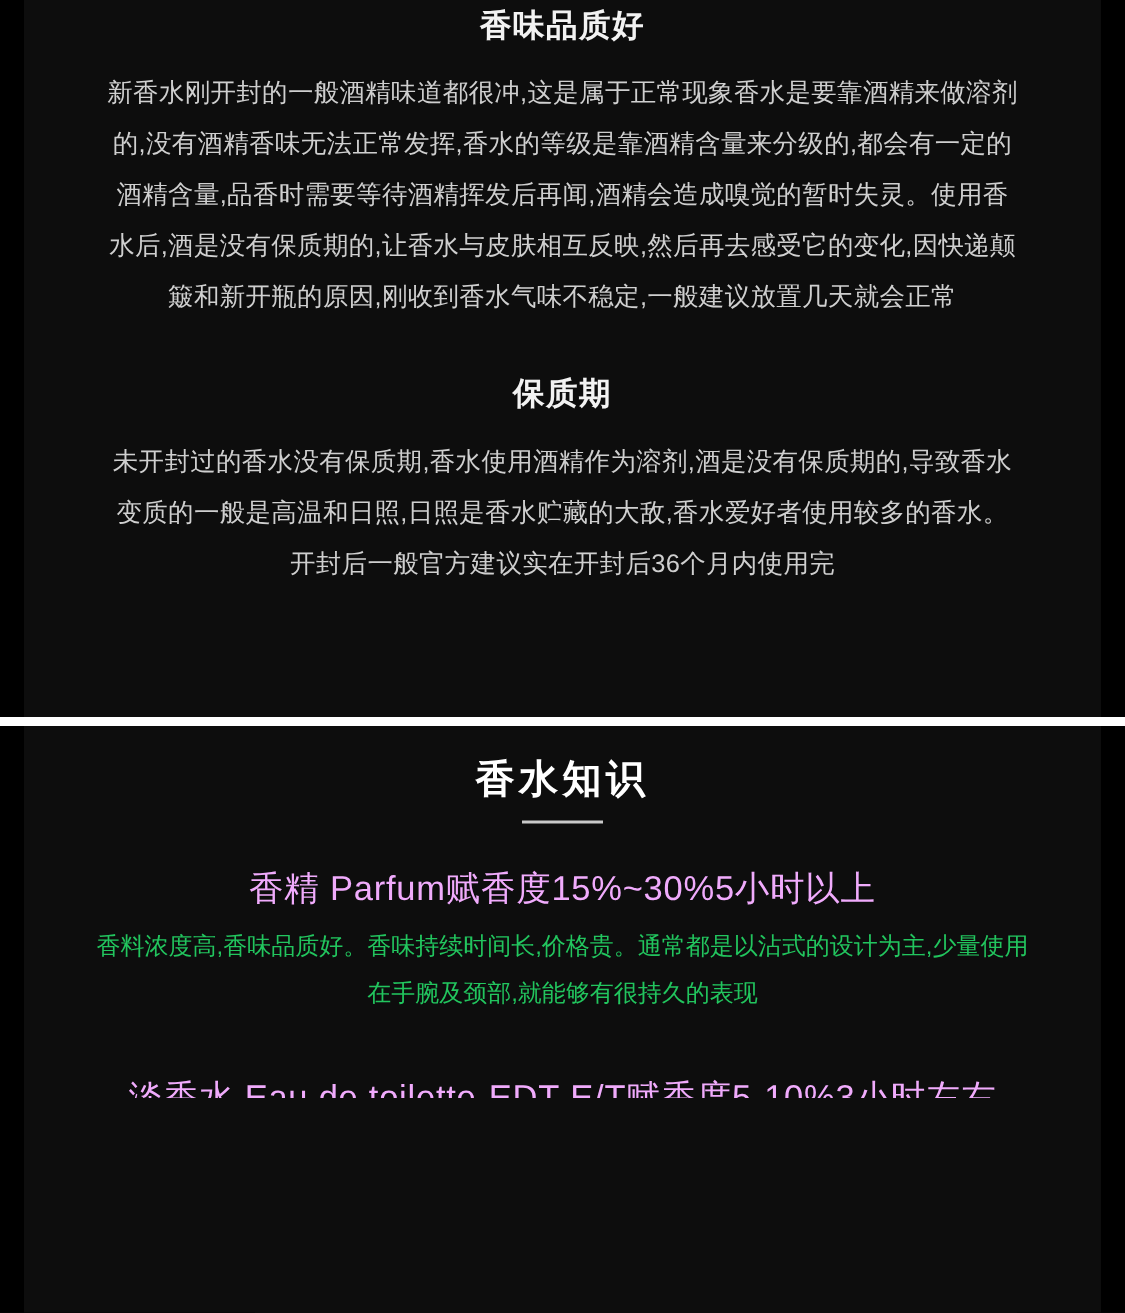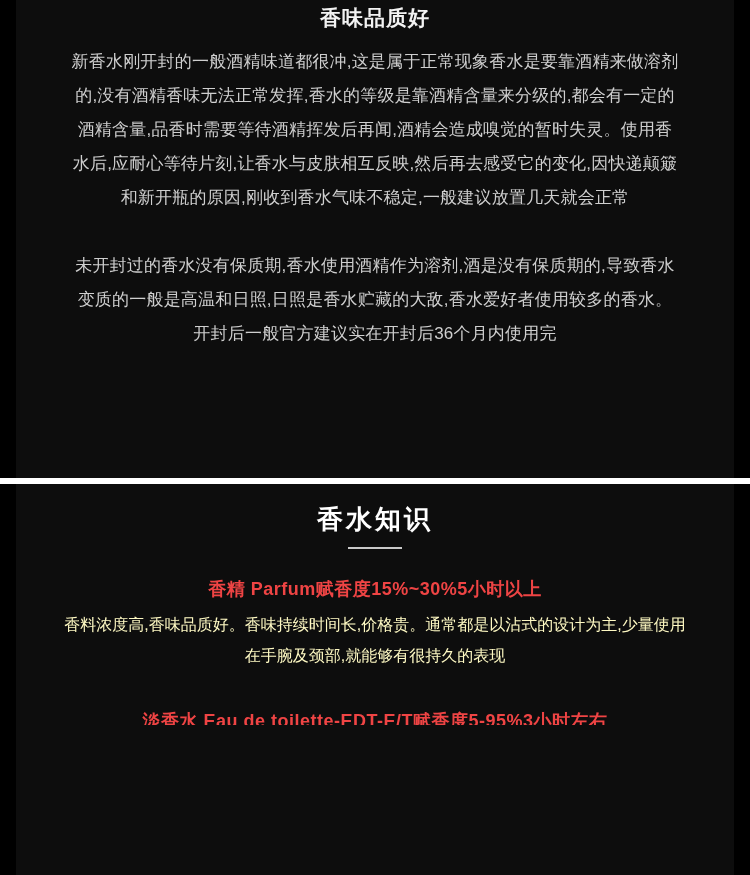--- a/index.html
+++ b/index.html
@@ -84,30 +84,30 @@
     line-height: 34px;
     color: #cfcfcf;
     margin: 0 auto;
     max-width: 610px;
     text-align: center;
     letter-spacing: 0.2px;
   }
   .gap-lg { height: 34px; }
   .gap-md { height: 26px; }
   .sub-heading {
-    font-size: 18px;
-    font-weight: bold;
-    color: #ef4444;
+    font-size: 23px;
+    font-weight: normal;
+    color: #f0abfc;
     margin: 0 0 8px 0;
     letter-spacing: 0.5px;
   }
   .sub-paragraph {
     font-size: 16px;
     line-height: 31px;
-    color: #fef9c3;
+    color: #22c55e;
     margin: 0 auto;
     max-width: 630px;
     text-align: center;
   }
   .cut-row {
     overflow: hidden;
     height: 16px;
     margin-top: 12px;
   }
   .cut-row .sub-heading {
@@ -118,26 +118,27 @@
 <body>
 
 <div class="page">
 
   <div class="section section-top">
     <div class="edge-left"></div>
     <div class="edge-right"></div>
 
     <div class="block">
       <h2 class="heading">香味品质好</h2>
-      <p class="paragraph">新香水刚开封的一般酒精味道都很冲,这是属于正常现象香水是要靠酒精来做溶剂的,没有酒精香味无法正常发挥,香水的等级是靠酒精含量来分级的,都会有一定的酒精含量,品香时需要等待酒精挥发后再闻,酒精会造成嗅觉的暂时失灵。使用香水后,应耐心等待片刻,让香水与皮肤相互反映,然后再去感受它的变化,因快递颠簸和新开瓶的原因,刚收到香水气味不稳定,一般建议放置几天就会正常</p>
+      <p class="paragraph">新香水刚开封的一般酒精味道都很冲,这是属于正常现象香水是要靠酒精来做溶剂的,没有酒精香味无法正常发挥,香水的等级是靠酒精含量来分级的,都会有一定的酒精含量,品香时需要等待酒精挥发后再闻,酒精会造成嗅觉的暂时失灵。使用香水后,酒是没有保质期的,让香水与皮肤相互反映,然后再去感受它的变化,因快递颠簸和新开瓶的原因,刚收到香水气味不稳定,一般建议放置几天就会正常</p>
     </div>
 
     <div class="gap-lg"></div>
 
     <div class="block">
+      <h2 class="heading">保质期</h2>
       <p class="paragraph">未开封过的香水没有保质期,香水使用酒精作为溶剂,酒是没有保质期的,导致香水变质的一般是高温和日照,日照是香水贮藏的大敌,香水爱好者使用较多的香水。开封后一般官方建议实在开封后36个月内使用完</p>
     </div>
   </div>
 
   <div class="divider"></div>
 
   <div class="section section-bottom">
     <div class="edge-left"></div>
     <div class="edge-right"></div>
 
@@ -149,17 +150,17 @@
       <h3 class="sub-heading">香精 Parfum赋香度15%~30%5小时以上</h3>
       <p class="sub-paragraph">香料浓度高,香味品质好。香味持续时间长,价格贵。通常都是以沾式的设计为主,少量使用在手腕及颈部,就能够有很持久的表现</p>
     </div>
 
     <div class="gap-md"></div>
 
     <div class="block">
     </div>
 
     <div class="block cut-row">
-      <h3 class="sub-heading">淡香水 Eau de toilette-EDT-E/T赋香度5-95%3小时左右</h3>
+      <h3 class="sub-heading">淡香水 Eau de toilette-EDT-E/T赋香度5-10%3小时左右</h3>
     </div>
   </div>
 
 </div>
 
 </body></html>

